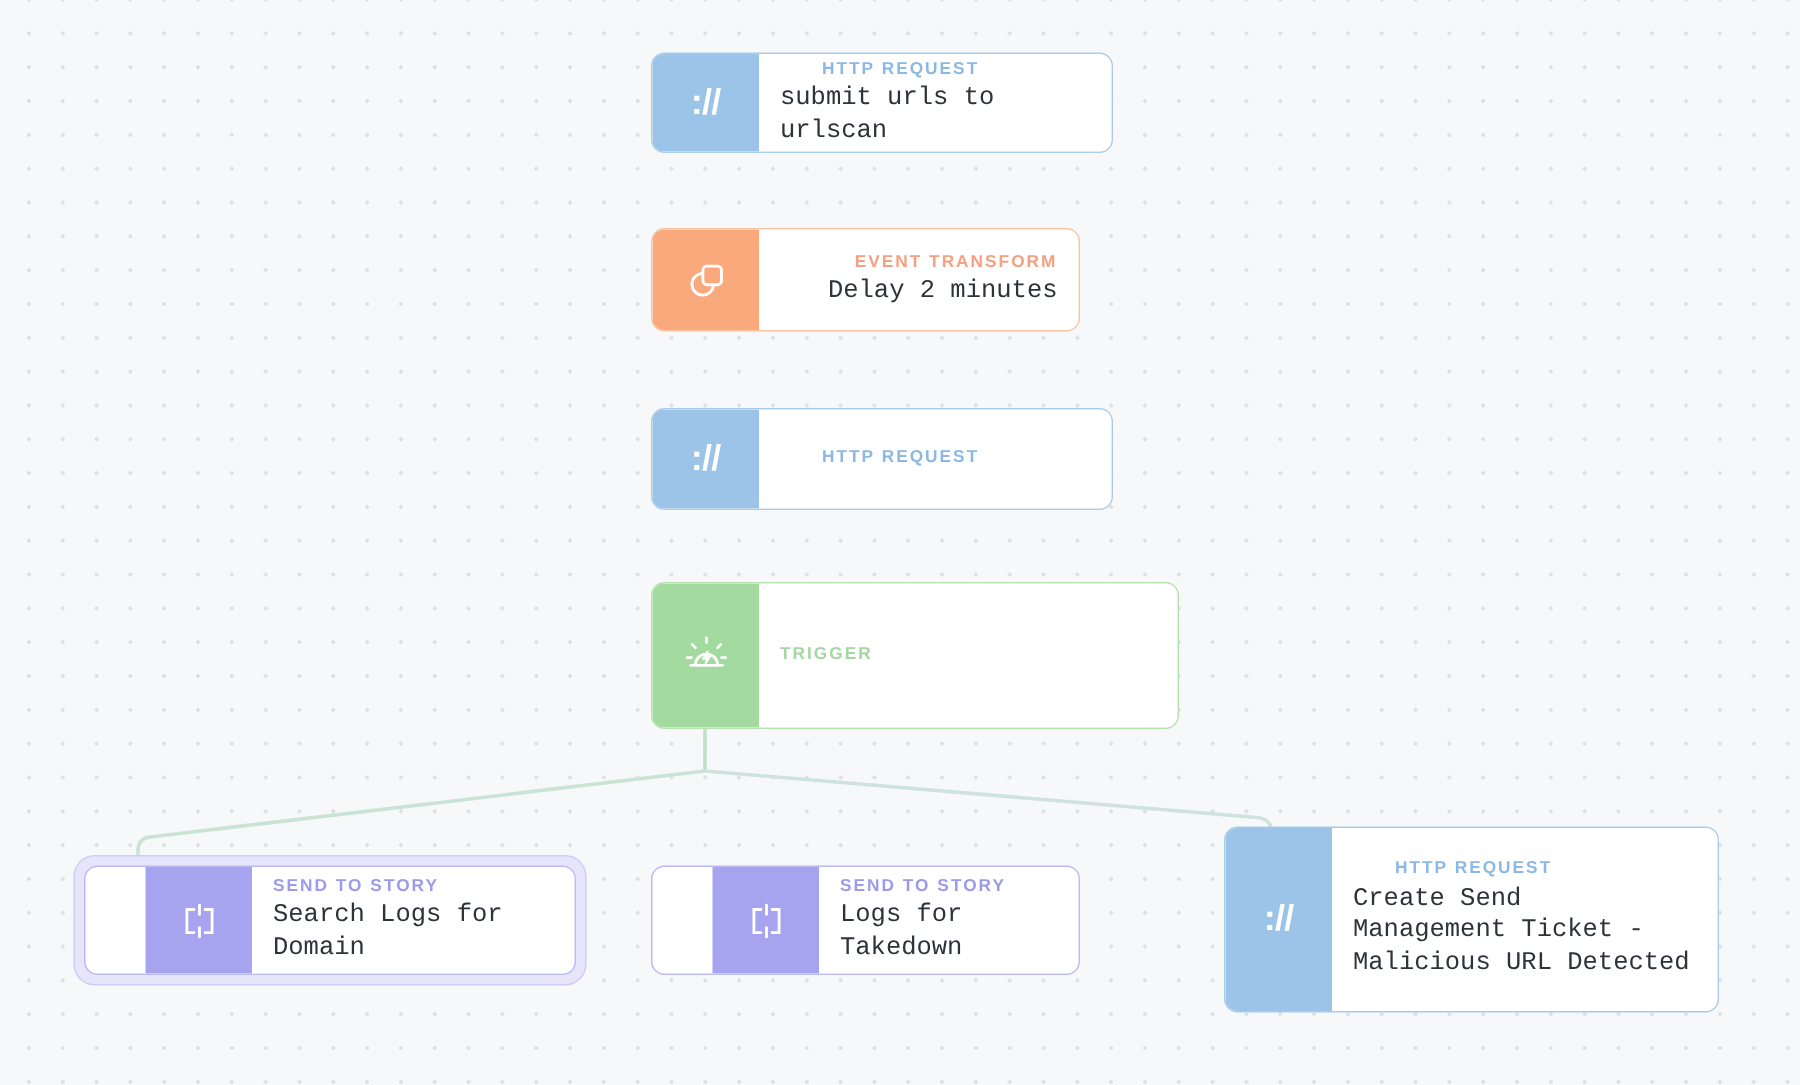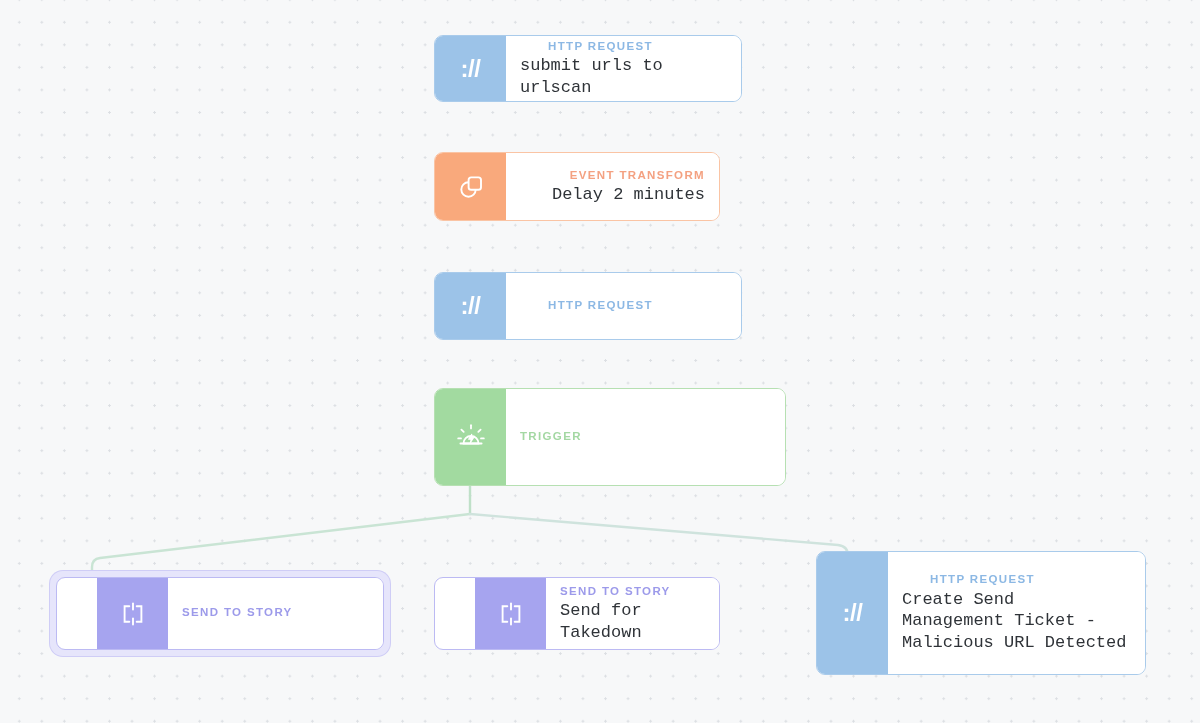--- a/index.html
+++ b/index.html
@@ -223,35 +223,36 @@
     <div class="icon-pane">
       <svg class="glyph" width="30" height="30" viewBox="0 0 30 30" fill="none" stroke="#ffffff" stroke-width="1.9" stroke-linecap="round">
         <path d="M11.3,7.3 L6.6,7.3 L6.6,22.7 L11.3,22.7"></path>
         <path d="M18.7,7.3 L23.4,7.3 L23.4,22.7 L18.7,22.7"></path>
         <line x1="15" y1="4.4" x2="15" y2="10.6"></line>
         <line x1="15" y1="19.4" x2="15" y2="25.6"></line>
       </svg>
     </div>
     <div class="body-pane">
       <div class="kind">SEND TO STORY</div>
+      <div class="title">Search Logs for Domain</div>
     </div>
   </div>
 
   <div class="node t-story" style="left:434px; top:577px; width:286px; height:73px;">
     <div class="icon-pane">
       <svg class="glyph" width="30" height="30" viewBox="0 0 30 30" fill="none" stroke="#ffffff" stroke-width="1.9" stroke-linecap="round">
         <path d="M11.3,7.3 L6.6,7.3 L6.6,22.7 L11.3,22.7"></path>
         <path d="M18.7,7.3 L23.4,7.3 L23.4,22.7 L18.7,22.7"></path>
         <line x1="15" y1="4.4" x2="15" y2="10.6"></line>
         <line x1="15" y1="19.4" x2="15" y2="25.6"></line>
       </svg>
     </div>
     <div class="body-pane">
       <div class="kind">SEND TO STORY</div>
-      <div class="title">Send for Takedown</div>
+      <div class="title">Logs for Takedown</div>
     </div>
   </div>
 
   <div class="node t-http" style="left:816px; top:551px; width:330px; height:124px;">
     <div class="icon-pane">
       <span class="http-glyph">://</span>
     </div>
     <div class="body-pane">
       <div class="kind">HTTP REQUEST</div>
       <div class="title">Create Send

